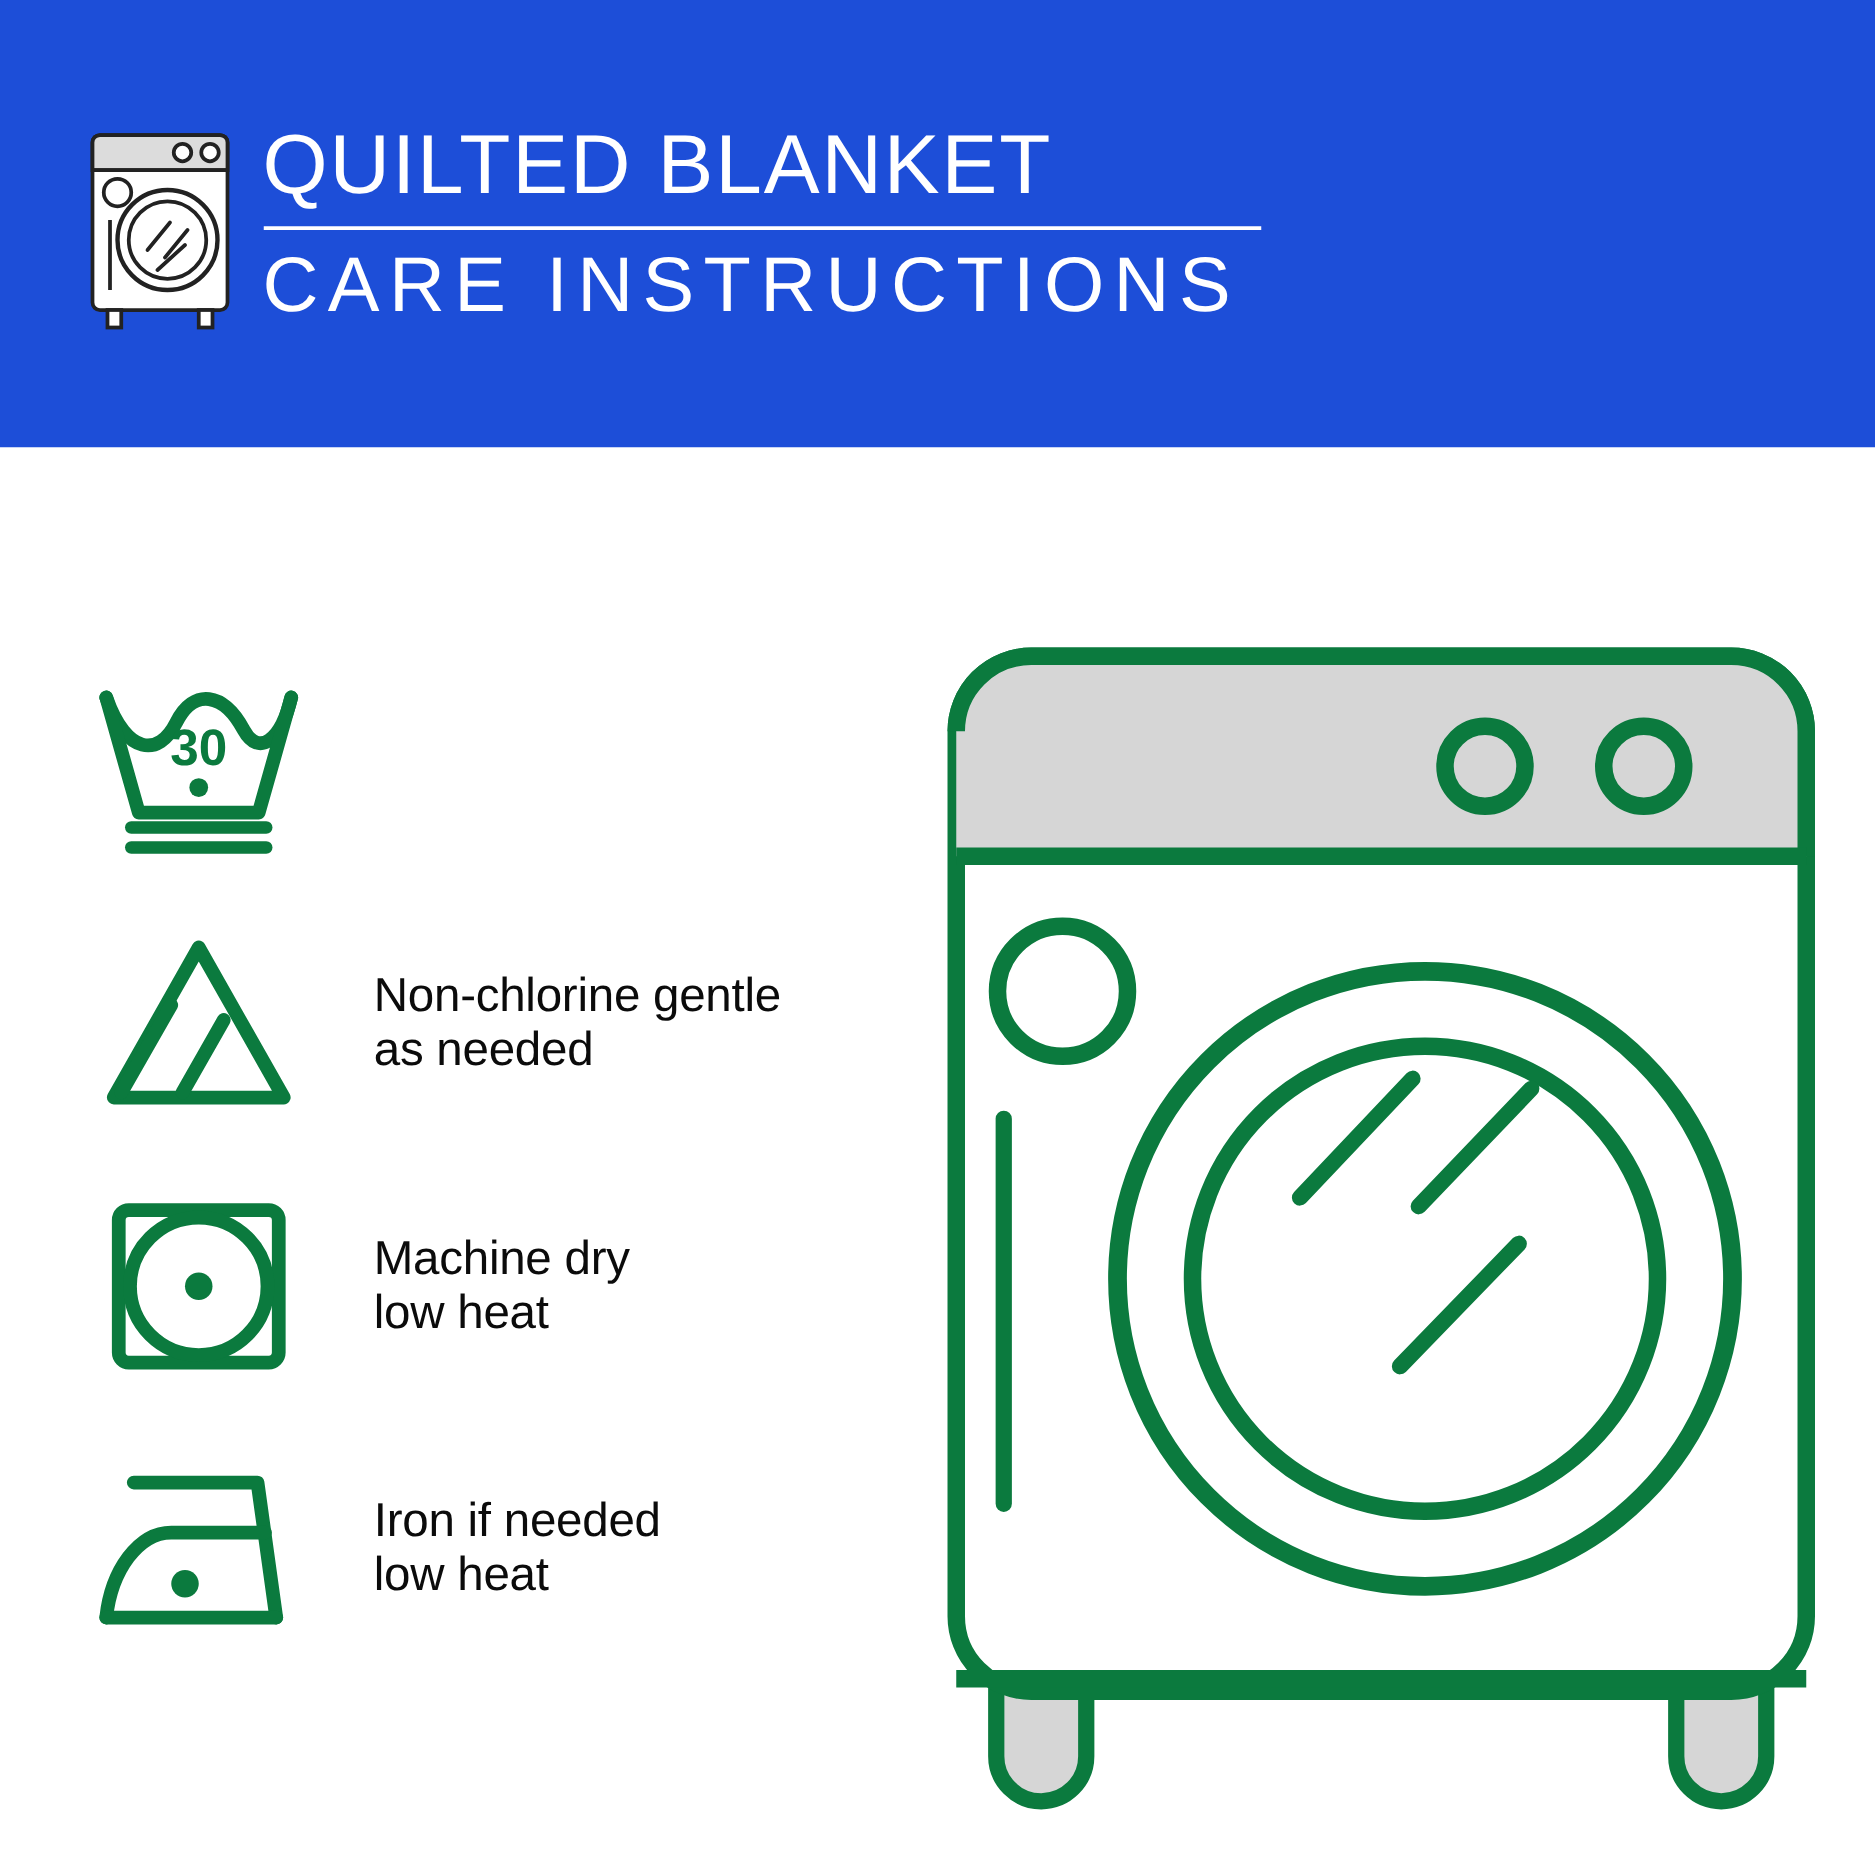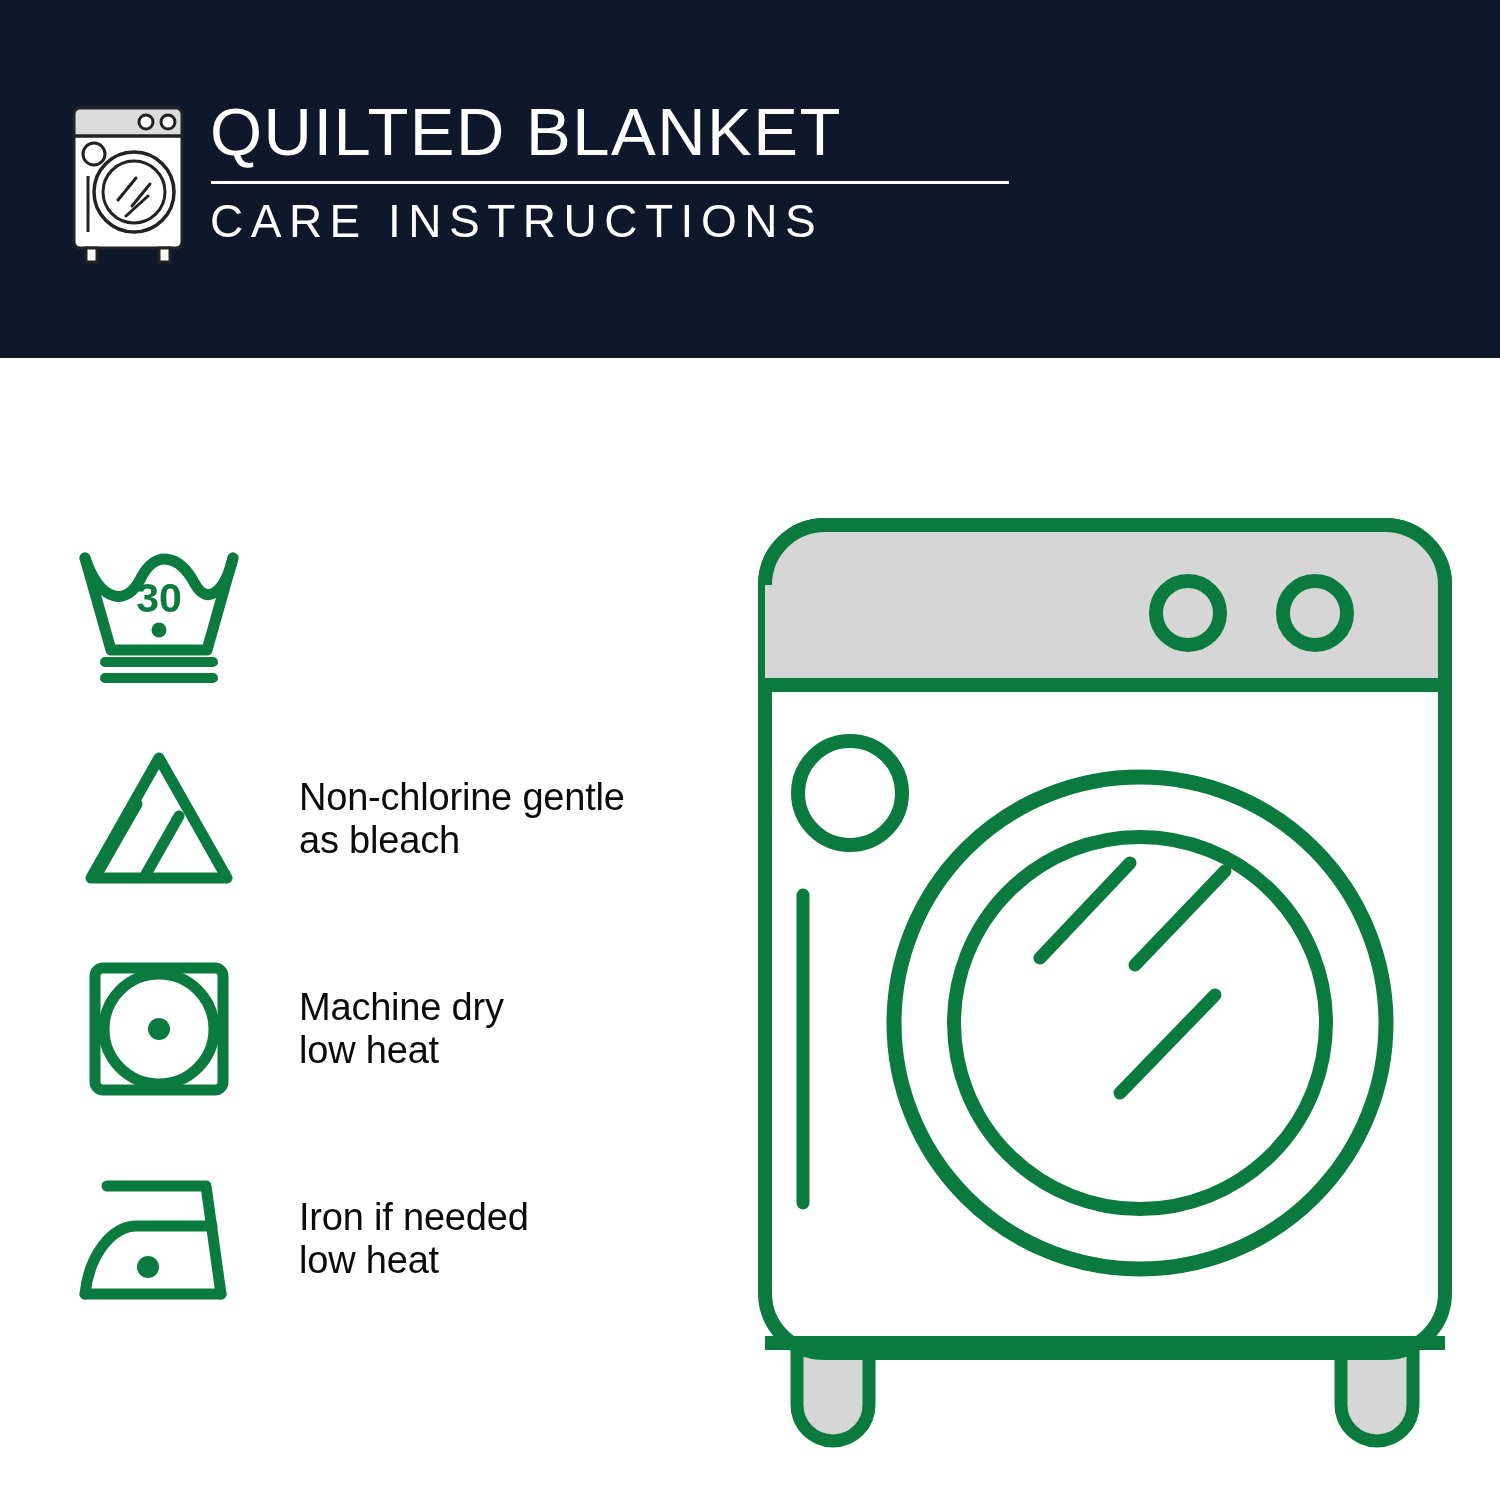--- a/index.html
+++ b/index.html
@@ -14,21 +14,21 @@
     overflow: hidden;
     position: relative;
   }
 
   
   .header {
     position: absolute;
     left: 0; top: 0;
     width: 1500px;
     height: 358px;
-    background: #0f172a;
+    background: #1d4ed8;
     overflow: hidden;
   }
   .header-inner {
     position: absolute;
     left: 62px;
     top: 96px;
     display: flex;
     align-items: flex-start;
   }
   .brand-logo {
@@ -50,21 +50,21 @@
     white-space: nowrap;
   }
   .title-rule {
     width: 798px;
     height: 3px;
     background: #ffffff;
     margin: 16px 0 14px 1px;
   }
   .title-sub {
     font-family: "Liberation Sans", sans-serif;
-    font-size: 46px;
+    font-size: 62px;
     font-weight: 300;
     letter-spacing: 7.5px;
     color: #ffffff;
     line-height: 1.0;
     white-space: nowrap;
   }
 
   
   .content {
     position: absolute;
@@ -186,21 +186,21 @@
         <svg viewBox="0 0 168 150" width="168" height="150" aria-hidden="true">
           <g fill="none" stroke="#0b7a3e" stroke-width="11" stroke-linecap="round" stroke-linejoin="round">
             <polygon points="84,14 152,134 16,134"></polygon>
             <line x1="62" y1="60" x2="22" y2="130"></line>
             <line x1="104" y1="72" x2="71" y2="130"></line>
           </g>
         </svg>
       </div>
       <div class="symbol-text">
         <span class="ln">Non-chlorine gentle</span>
-        <span class="ln">as bleach</span>
+        <span class="ln">as needed</span>
       </div>
     </div>
 
     <div class="symbol-row">
       <div class="symbol-icon">
         <svg viewBox="0 0 168 150" width="168" height="150" aria-hidden="true">
           <rect x="20" y="14" width="128" height="122" rx="8" fill="none" stroke="#0b7a3e" stroke-width="11"></rect>
           <circle cx="84" cy="75" r="55" fill="none" stroke="#0b7a3e" stroke-width="11"></circle>
           <circle cx="84" cy="75" r="11" fill="#0b7a3e"></circle>
         </svg>

